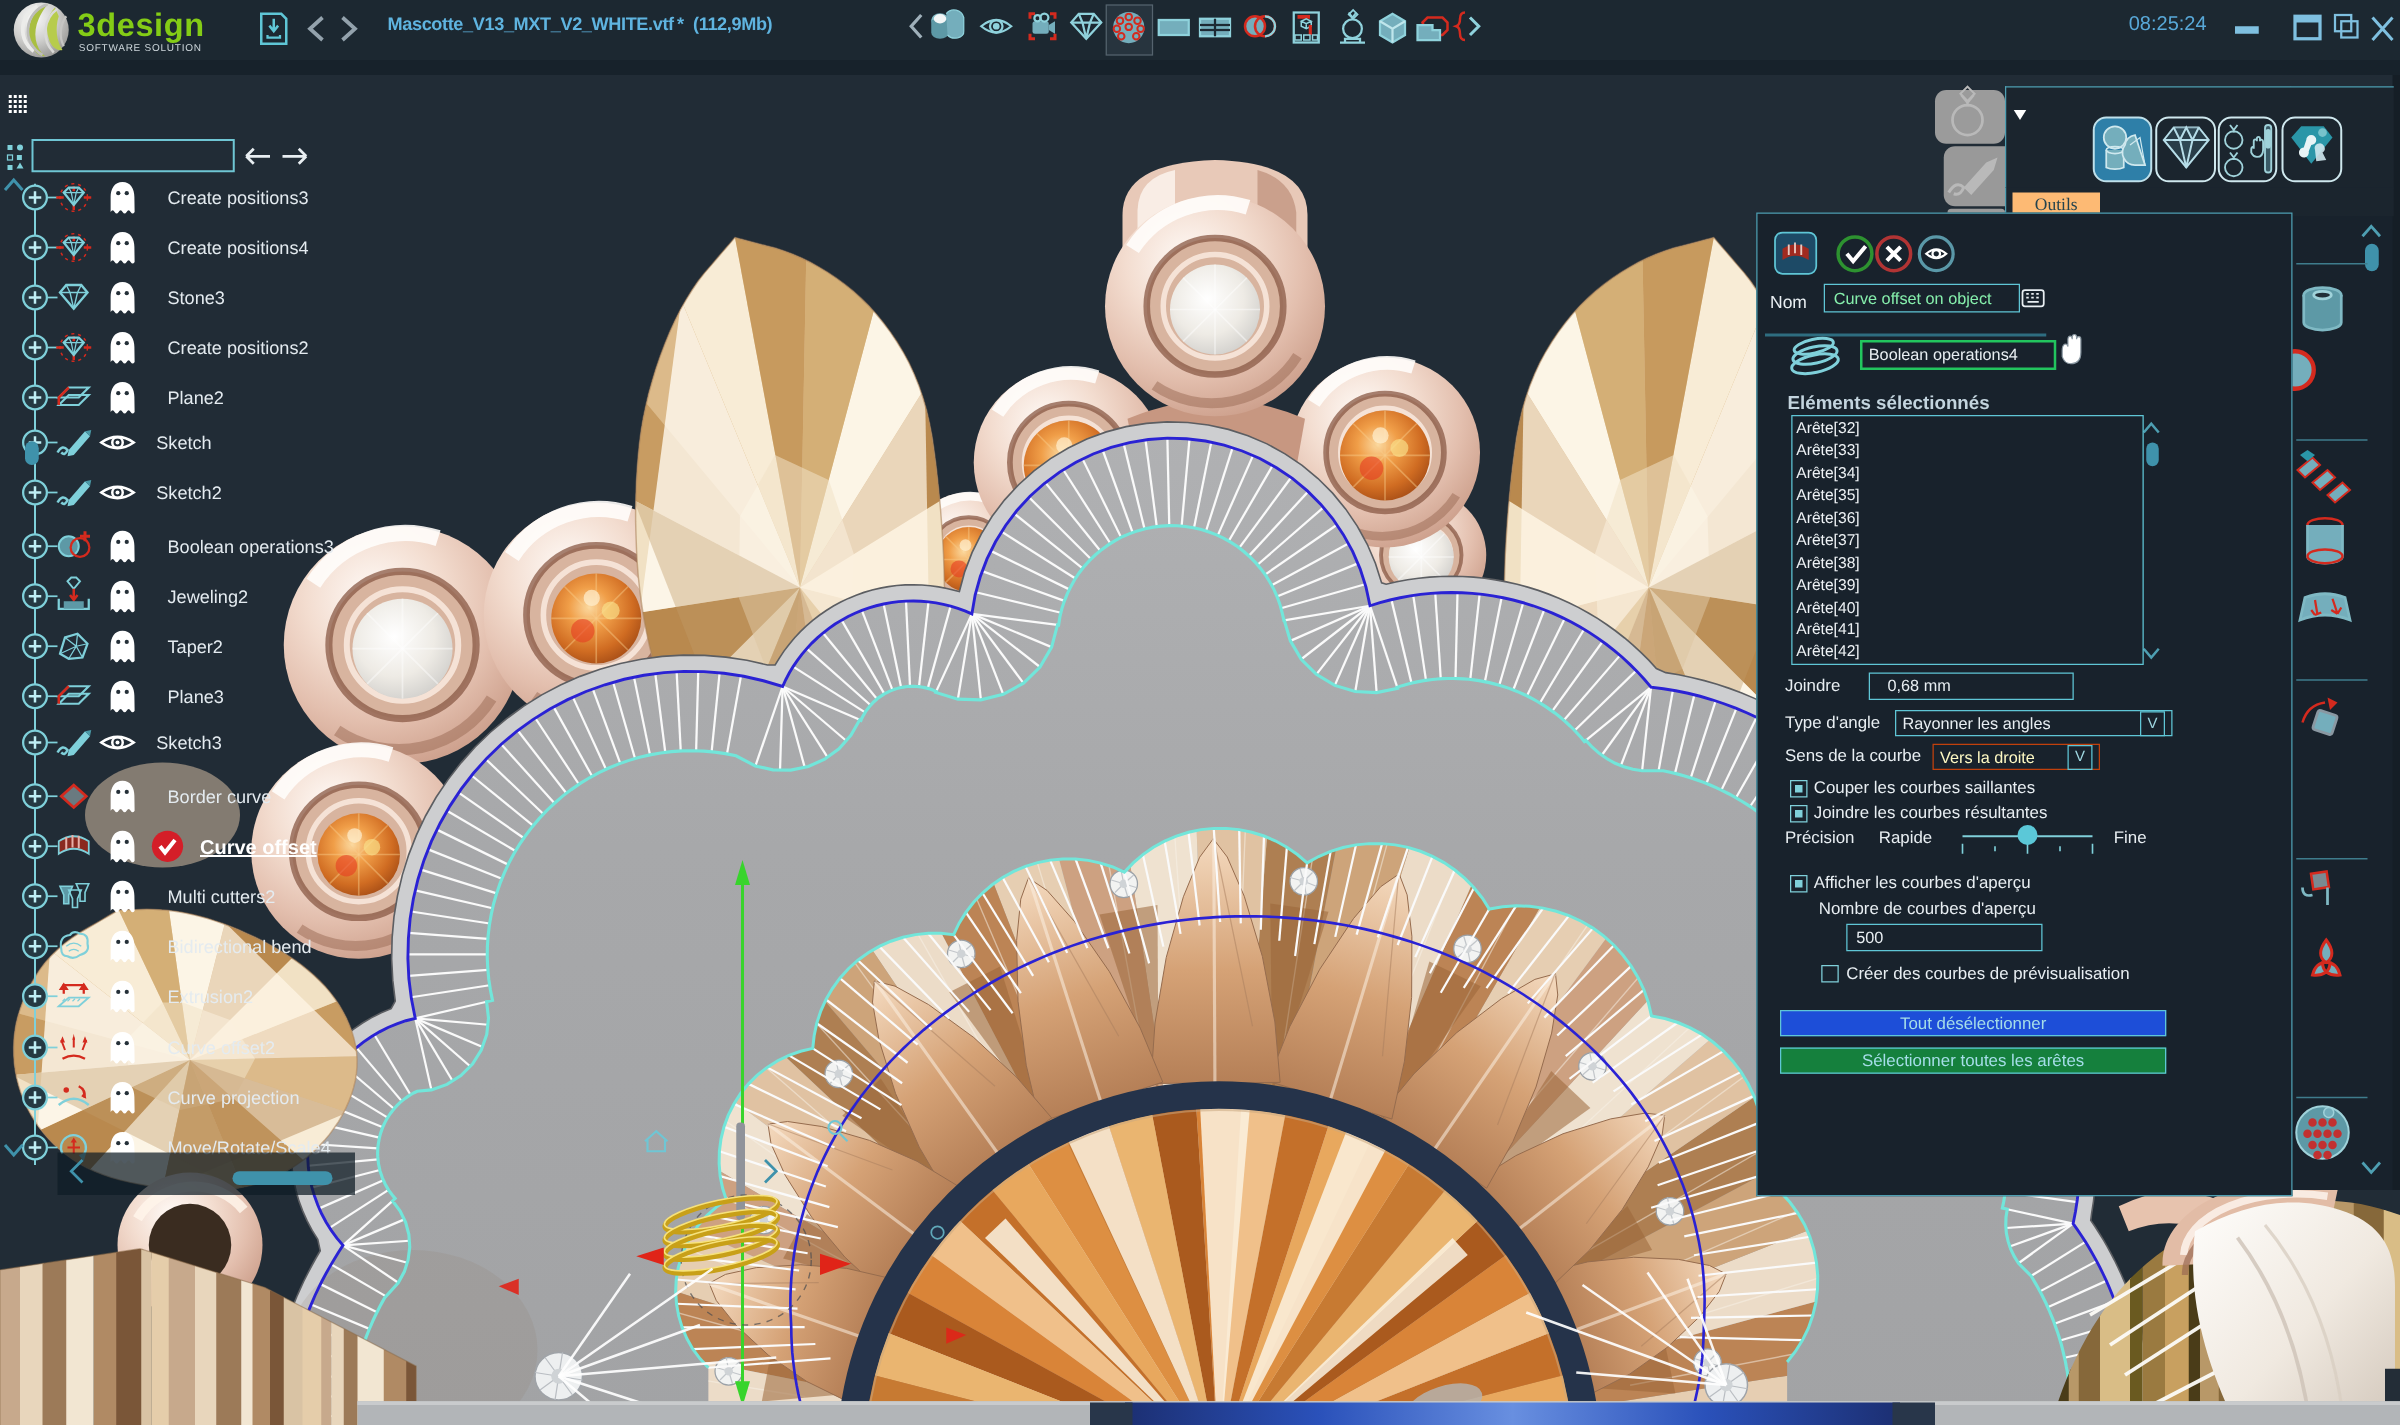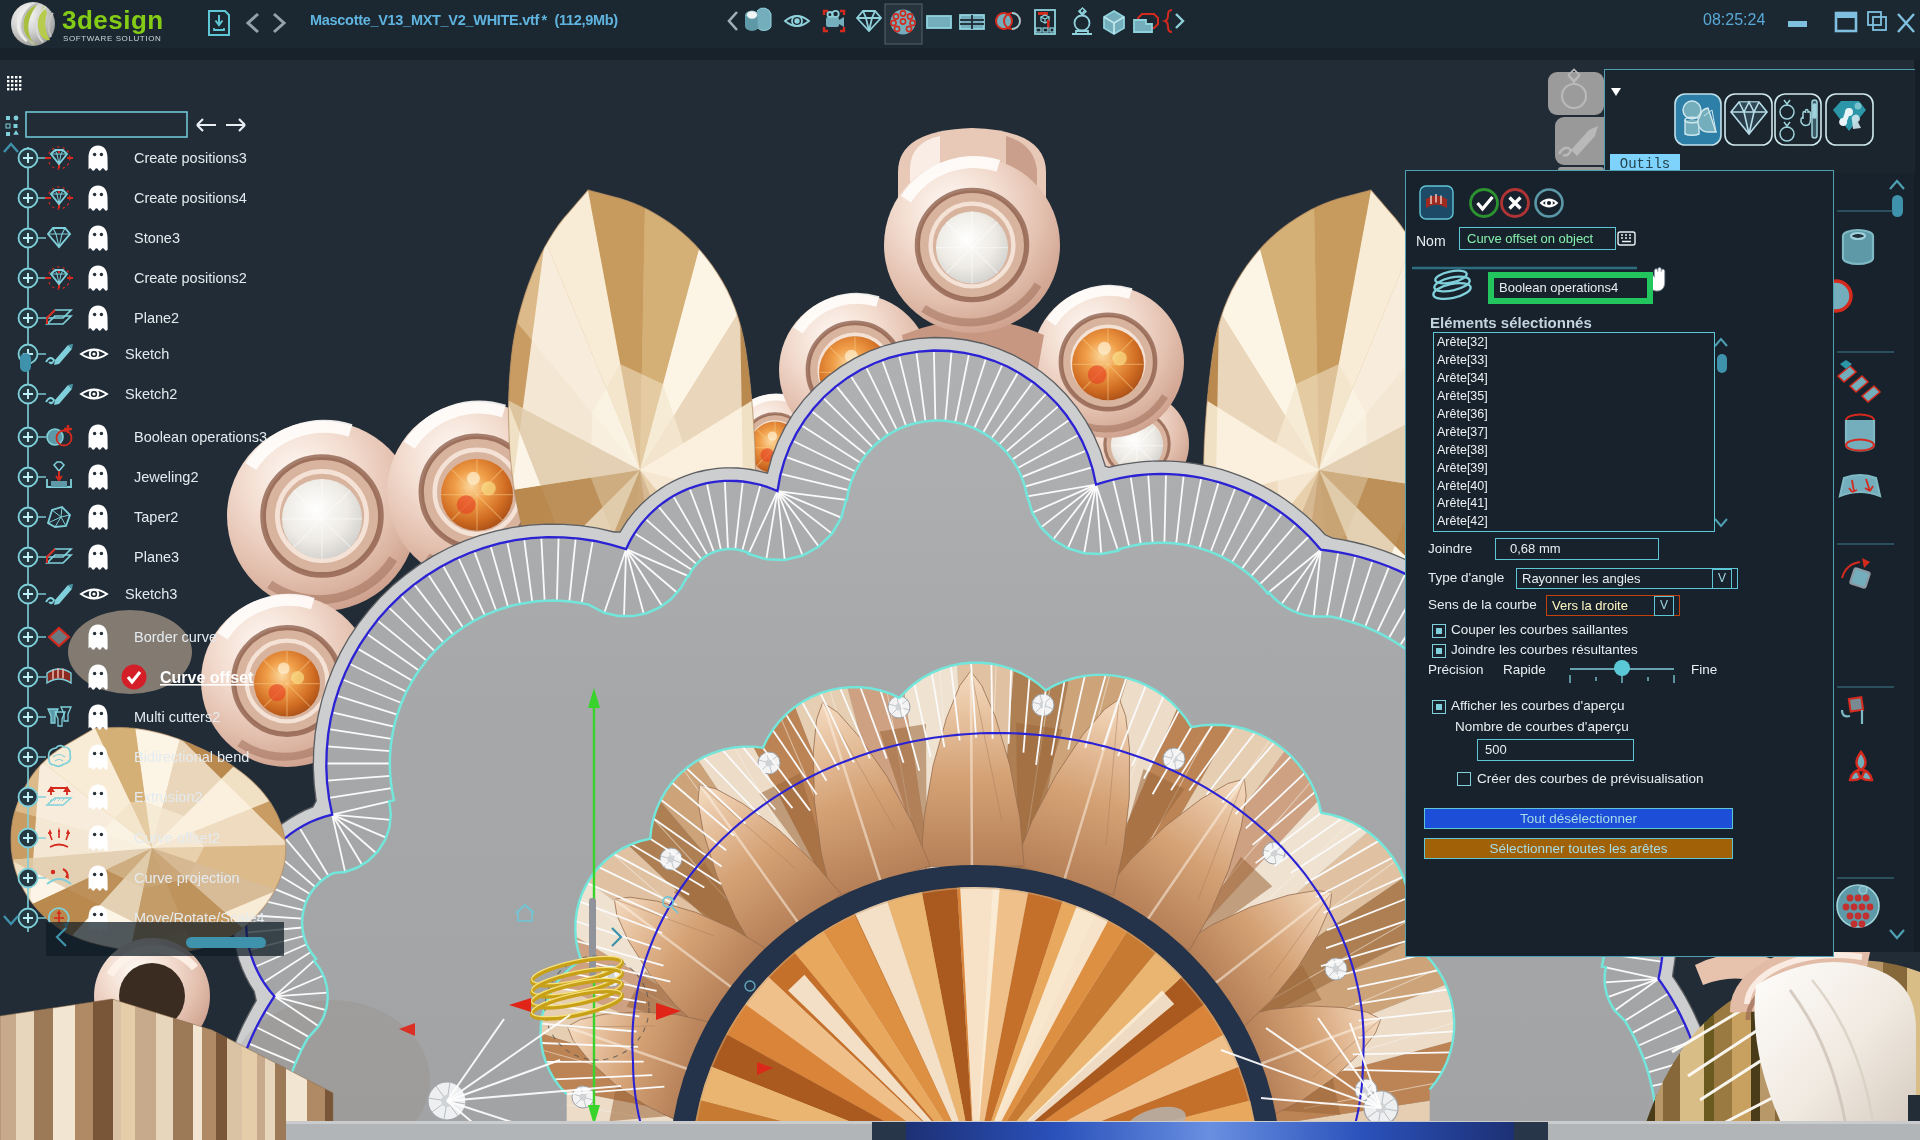--- a/index.html
+++ b/index.html
@@ -1374,21 +1374,21 @@
         <line x1="164" y1="504" x2="164" y2="512"></line>
         <line x1="190" y1="506" x2="190" y2="510"></line>
         <line x1="216" y1="504" x2="216" y2="512"></line>
         <line x1="242" y1="506" x2="242" y2="510"></line>
         <line x1="268" y1="504" x2="268" y2="512"></line>
       </g>
   <circle cx="216" cy="497" r="8" fill="#5bc8d8"></circle>
  </svg>
  <div style="position:absolute;left:10px;top:62px;color:#e8eef2;font-size:14px">Nom</div>
  <div style="position:absolute;left:53px;top:56px;width:148px;height:21px;border:1px solid #5fc6d6;color:#86efac;font-size:13px;line-height:21px;padding-left:7px">Curve offset on object</div>
- <div style="position:absolute;left:82px;top:101px;width:148px;height:20px;border:6px solid #22c55e;color:#e8eef2;font-size:13px;line-height:20px;padding-left:5px">Boolean operations4</div>
+ <div style="position:absolute;left:82px;top:101px;width:148px;height:20px;border:2px solid #22c55e;color:#e8eef2;font-size:13px;line-height:20px;padding-left:5px">Boolean operations4</div>
  <div style="position:absolute;left:24px;top:143px;color:#c3d4de;font-size:15px;font-weight:bold">Eléments sélectionnés</div>
  <div style="position:absolute;left:27px;top:161px;width:277px;height:196px;border:1px solid #5fc6d6;color:#eef2f5;font-size:12.5px;padding:2px 0 0 3px;overflow:hidden">
       <div style="height:17.95px">Arête[32]</div>
       <div style="height:17.95px">Arête[33]</div>
       <div style="height:17.95px">Arête[34]</div>
       <div style="height:17.95px">Arête[35]</div>
       <div style="height:17.95px">Arête[36]</div>
       <div style="height:17.95px">Arête[37]</div>
       <div style="height:17.95px">Arête[38]</div>
       <div style="height:17.95px">Arête[39]</div>
@@ -1417,21 +1417,21 @@
  <div style="position:absolute;left:285px;top:491px;color:#e8eef2;font-size:13.5px">Fine</div>
  <div style="position:absolute;left:26px;top:529px;width:12px;height:12px;border:1.5px solid #7fd0da">
       <div style="position:absolute;left:2.5px;top:2.5px;width:6px;height:6px;background:#7fd0da"></div>
     </div>
     <div style="position:absolute;left:45px;top:527px;color:#e8eef2;font-size:13.5px">Afficher les courbes d'aperçu</div>
  <div style="position:absolute;left:49px;top:548px;color:#e8eef2;font-size:13.5px">Nombre de courbes d'aperçu</div>
  <div style="position:absolute;left:71px;top:568px;width:148px;height:20px;border:1px solid #5fc6d6;color:#e8eef2;font-size:13px;line-height:20px;padding-left:7px">500</div>
  <div style="position:absolute;left:51px;top:601px;width:12px;height:12px;border:1.5px solid #7fd0da"></div>
     <div style="position:absolute;left:71px;top:600px;color:#e8eef2;font-size:13.5px">Créer des courbes de prévisualisation</div>
  <div style="position:absolute;left:18px;top:637px;width:307px;height:19px;border:1px solid #5fc6d6;background:#1d4ed8;color:#a5dde8;font-size:13.5px;line-height:19px;text-align:center">Tout désélectionner</div>
- <div style="position:absolute;left:18px;top:667px;width:307px;height:19px;border:1px solid #5fc6d6;background:#a16207;color:#a5dde8;font-size:13.5px;line-height:19px;text-align:center">Sélectionner toutes les arêtes</div>
+ <div style="position:absolute;left:18px;top:667px;width:307px;height:19px;border:1px solid #5fc6d6;background:#15803d;color:#a5dde8;font-size:13.5px;line-height:19px;text-align:center">Sélectionner toutes les arêtes</div>
 </div>
 
 <div style="position:absolute;left:1832px;top:69px;width:82px;height:883px;background:#18222c;border-left:1px solid #4e9fb2;border-right:1px solid #4e9fb2;z-index:20"></div>
 <div style="position:absolute;left:1914px;top:60px;width:6px;height:892px;background:#151e26;z-index:20"></div>
 <svg width="88" height="892" viewBox="0 0 88 892" style="position:absolute;left:1832px;top:60px;z-index:25">
  <path d="M58,129 l7,-8 l7,8" stroke="#4e9fb2" stroke-width="2.2" fill="none"></path>
  <rect x="60" y="135" width="11" height="22" rx="5.5" fill="#3f92ab"></rect>
  <path d="M58,870 l7,8 l7,-8" stroke="#4e9fb2" stroke-width="2.2" fill="none"></path>
  <g stroke="#3e7c8c" stroke-width="1.2">
       <line x1="5" y1="151" x2="62" y2="151"></line>
@@ -1491,21 +1491,21 @@
           <circle cx="22" cy="864" r="3.4"></circle>
           <circle cx="30" cy="864" r="3.4"></circle>
         </g>
    <circle cx="31" cy="830" r="4" fill="#74aebc" stroke="#9fd2da" stroke-width="1.2"></circle>
       </g>
  </g>
 </svg>
 
 <div style="position:absolute;left:1604px;top:69px;width:310px;height:81px;background:#1b252e;border-top:1px solid #4e9fb2;border-left:1px solid #4e9fb2;z-index:20"></div>
 <div style="position:absolute;left:1604px;top:150px;width:310px;height:23px;background:#1b252e;border-left:1px solid #4e9fb2;z-index:20"></div>
-<div style="position:absolute;left:1610px;top:154px;width:70px;height:19px;background:#7dd3fc;color:#24434e;font-size:14px;text-align:center;line-height:21px;z-index:21;font-family:Liberation Mono, monospace">Outils</div>
+<div style="position:absolute;left:1610px;top:154px;width:70px;height:19px;background:#fdba74;color:#24434e;font-size:14px;text-align:center;line-height:21px;z-index:21;font-family:Liberation Serif, serif">Outils</div>
 <svg width="320" height="90" viewBox="0 0 320 90" style="position:absolute;left:1600px;top:60px;z-index:22">
  <polygon points="11,28 21,28 16,36" fill="#ffffff"></polygon>
  <g>
   <rect x="75" y="34" width="46" height="51" rx="10" fill="#2e7fa8" stroke="#bfe0ea" stroke-width="1.6"></rect>
   <circle cx="92" cy="50" r="9" fill="#74aebc" stroke="#cfe8ee" stroke-width="1.4"></circle>
   <path d="M85,60 L85,74 A9,3.5 0 0 0 99,74 L99,60" fill="#74aebc" stroke="#cfe8ee" stroke-width="1.4"></path>
       <ellipse cx="92" cy="60" rx="7" ry="2.8" fill="none" stroke="#cfe8ee" stroke-width="1.4"></ellipse>
   <path d="M108,72 A10,10 0 0 1 100,56 A10,10 0 0 1 108,48 L116,72 Z" fill="#74aebc" stroke="#cfe8ee" stroke-width="1.4"></path>
   <path d="M104,56 L112,50 L116,72" fill="none" stroke="#cfe8ee" stroke-width="1"></path>
  </g>

